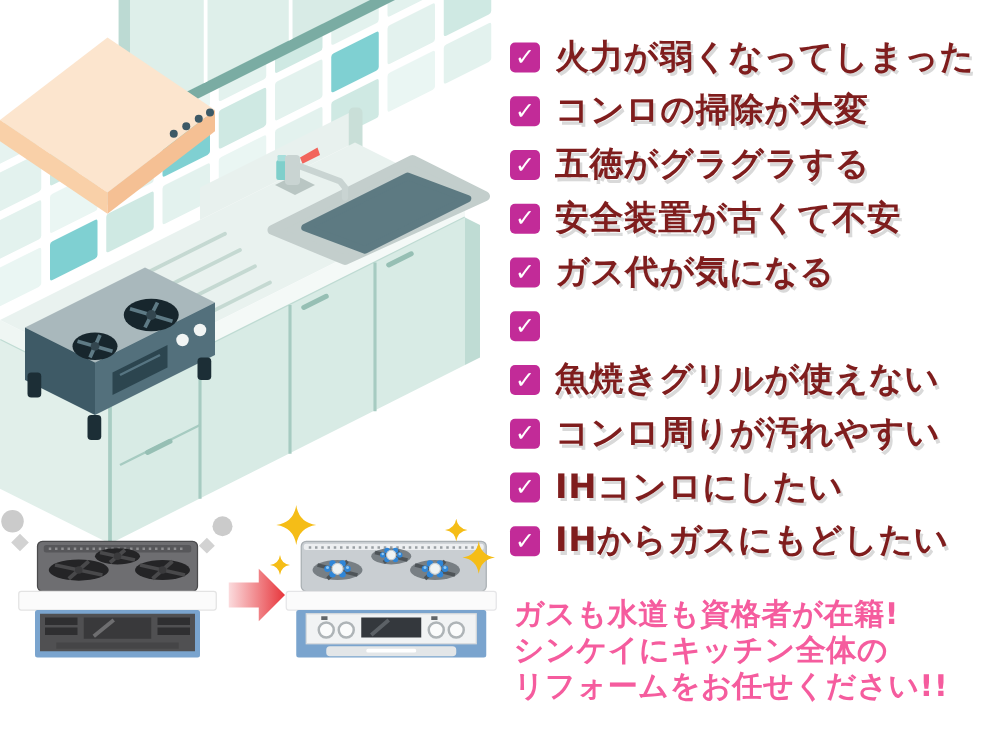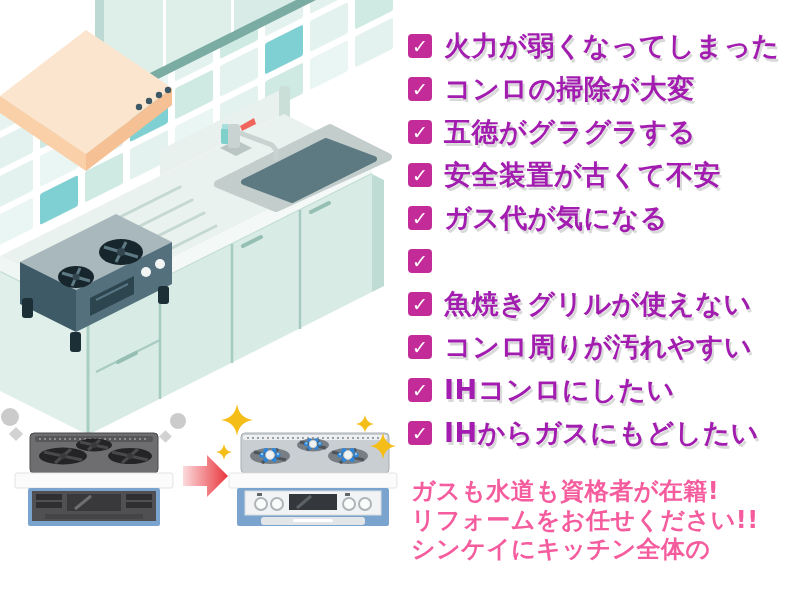--- a/index.html
+++ b/index.html
@@ -4,21 +4,21 @@
 <style>
   html,body{margin:0;padding:0;background:#fff;}
   #stage{position:relative;width:794px;height:595px;background:#FFFFFF;overflow:hidden;
          font-family:"DejaVu Sans",sans-serif;}
   #kitchen-svg{position:absolute;left:0;top:0;}
   .checklist{position:absolute;left:408px;top:33px;}
   .row{display:flex;align-items:center;margin-bottom:17px;height:26px;}
   .cb{width:24px;height:24px;background:#C22B98;border-radius:4px;display:flex;
       align-items:center;justify-content:center;flex:0 0 24px;}
   .chk{color:#fff;font-size:19px;font-weight:bold;line-height:24px;}
-  .lbl{margin-left:12px;font-size:27px;font-weight:800;color:#a21caf;line-height:26px;
+  .lbl{margin-left:12px;font-size:27px;font-weight:800;color:#7f1d1d;line-height:26px;
        letter-spacing:.5px;white-space:nowrap;text-shadow:2px 3px 0 #D9D9D9;}
   .promo{position:absolute;left:411px;top:477px;color:#F55C9E;font-size:24px;
          font-weight:700;line-height:29px;letter-spacing:.5px;white-space:nowrap;}
 </style>
 </head>
 <body>
 
 <div id="stage">
 
 <svg id="kitchen-svg" width="400" height="595" viewBox="0 0 400 595">
@@ -329,17 +329,17 @@
   <div class="row">
     <span class="cb">
           <span class="chk">✓</span>
         </span>
     <span class="lbl">IHからガスにもどしたい</span>
       </div>
 </div>
 
 <div class="promo">
   <div>ガスも水道も資格者が在籍!</div>
+  <div>シンケイにキッチン全体の</div>
   <div>リフォームをお任せください!!</div>
-  <div>シンケイにキッチン全体の</div>
 </div>
 
 </div>
 
 </body></html>

